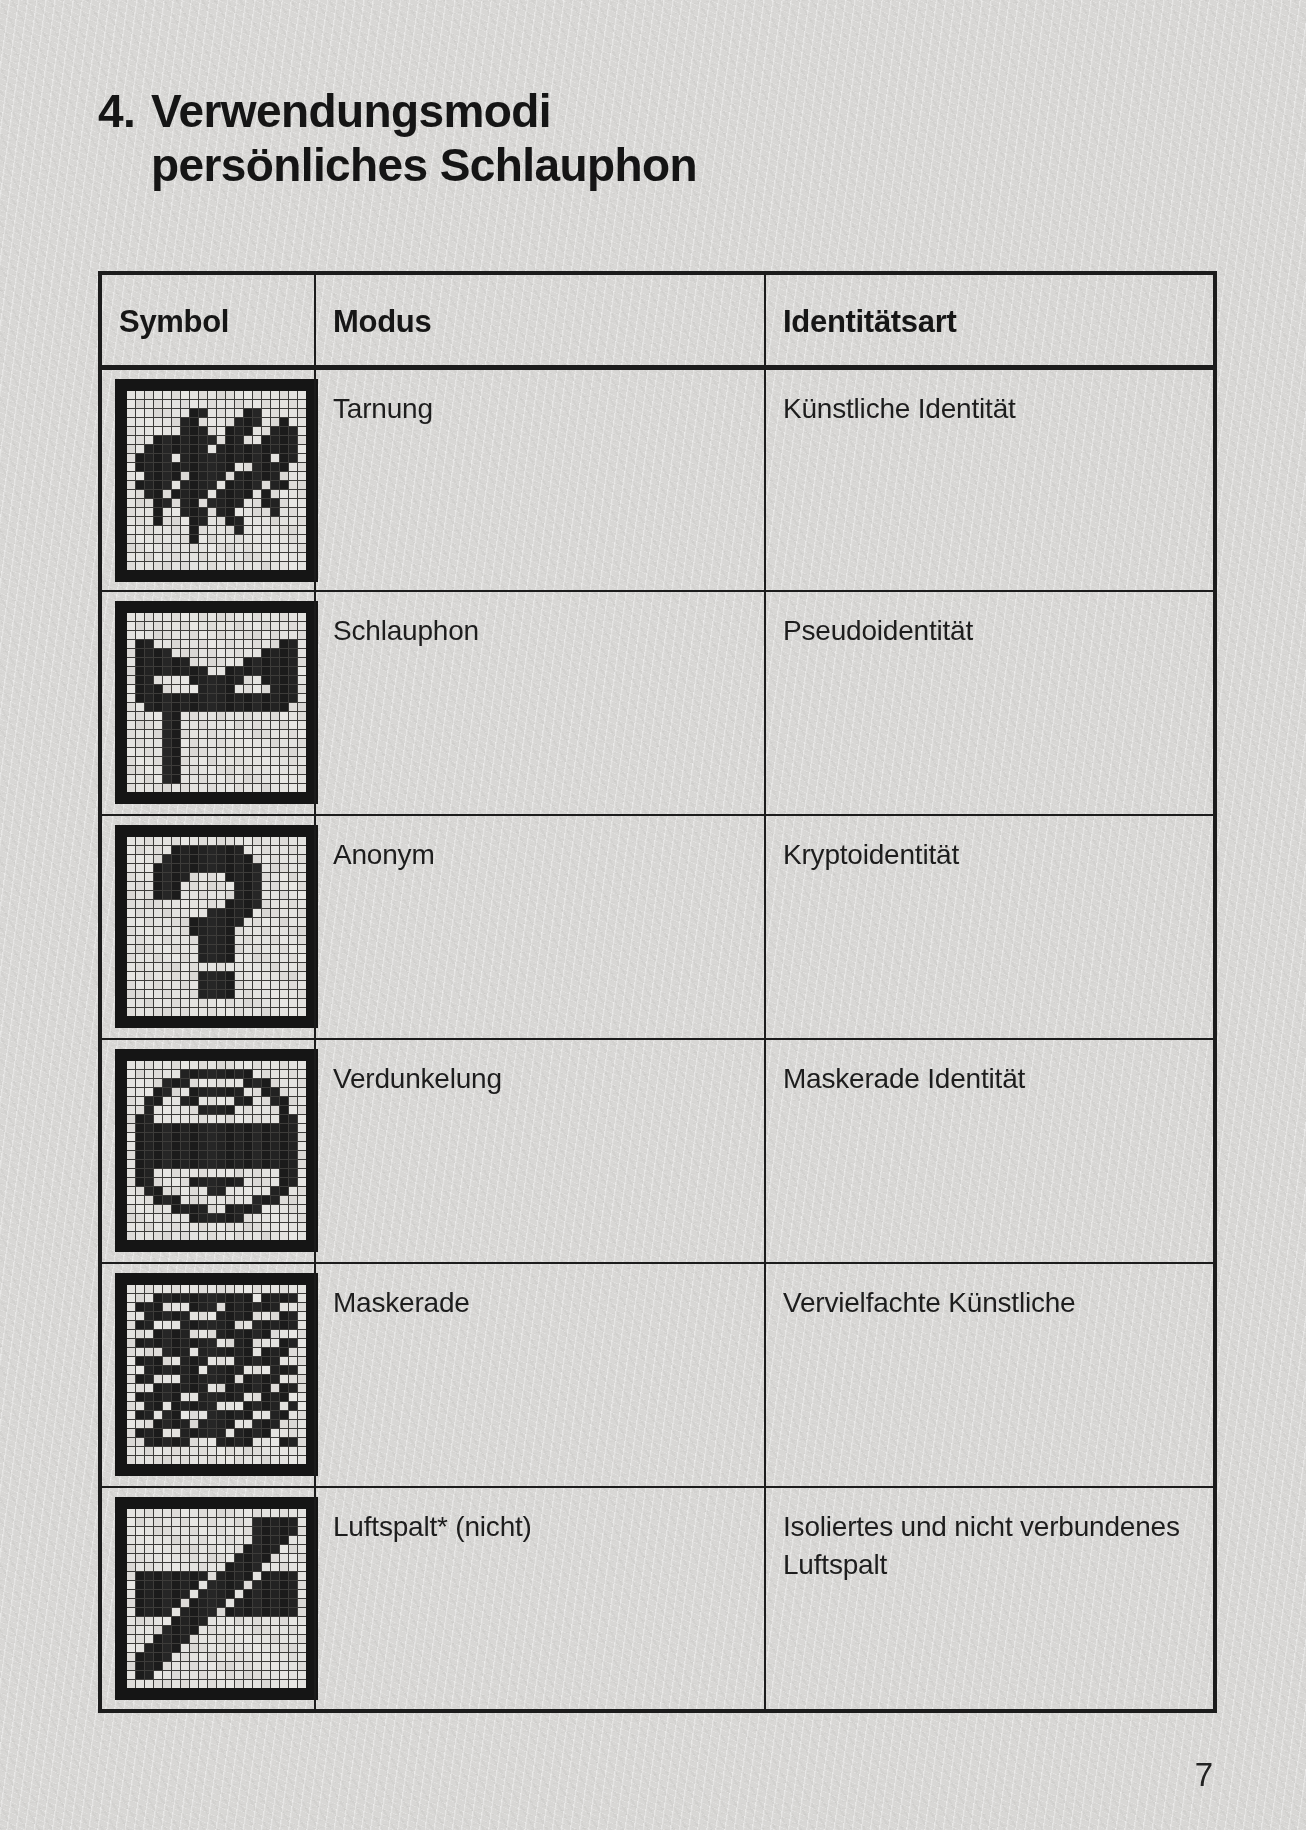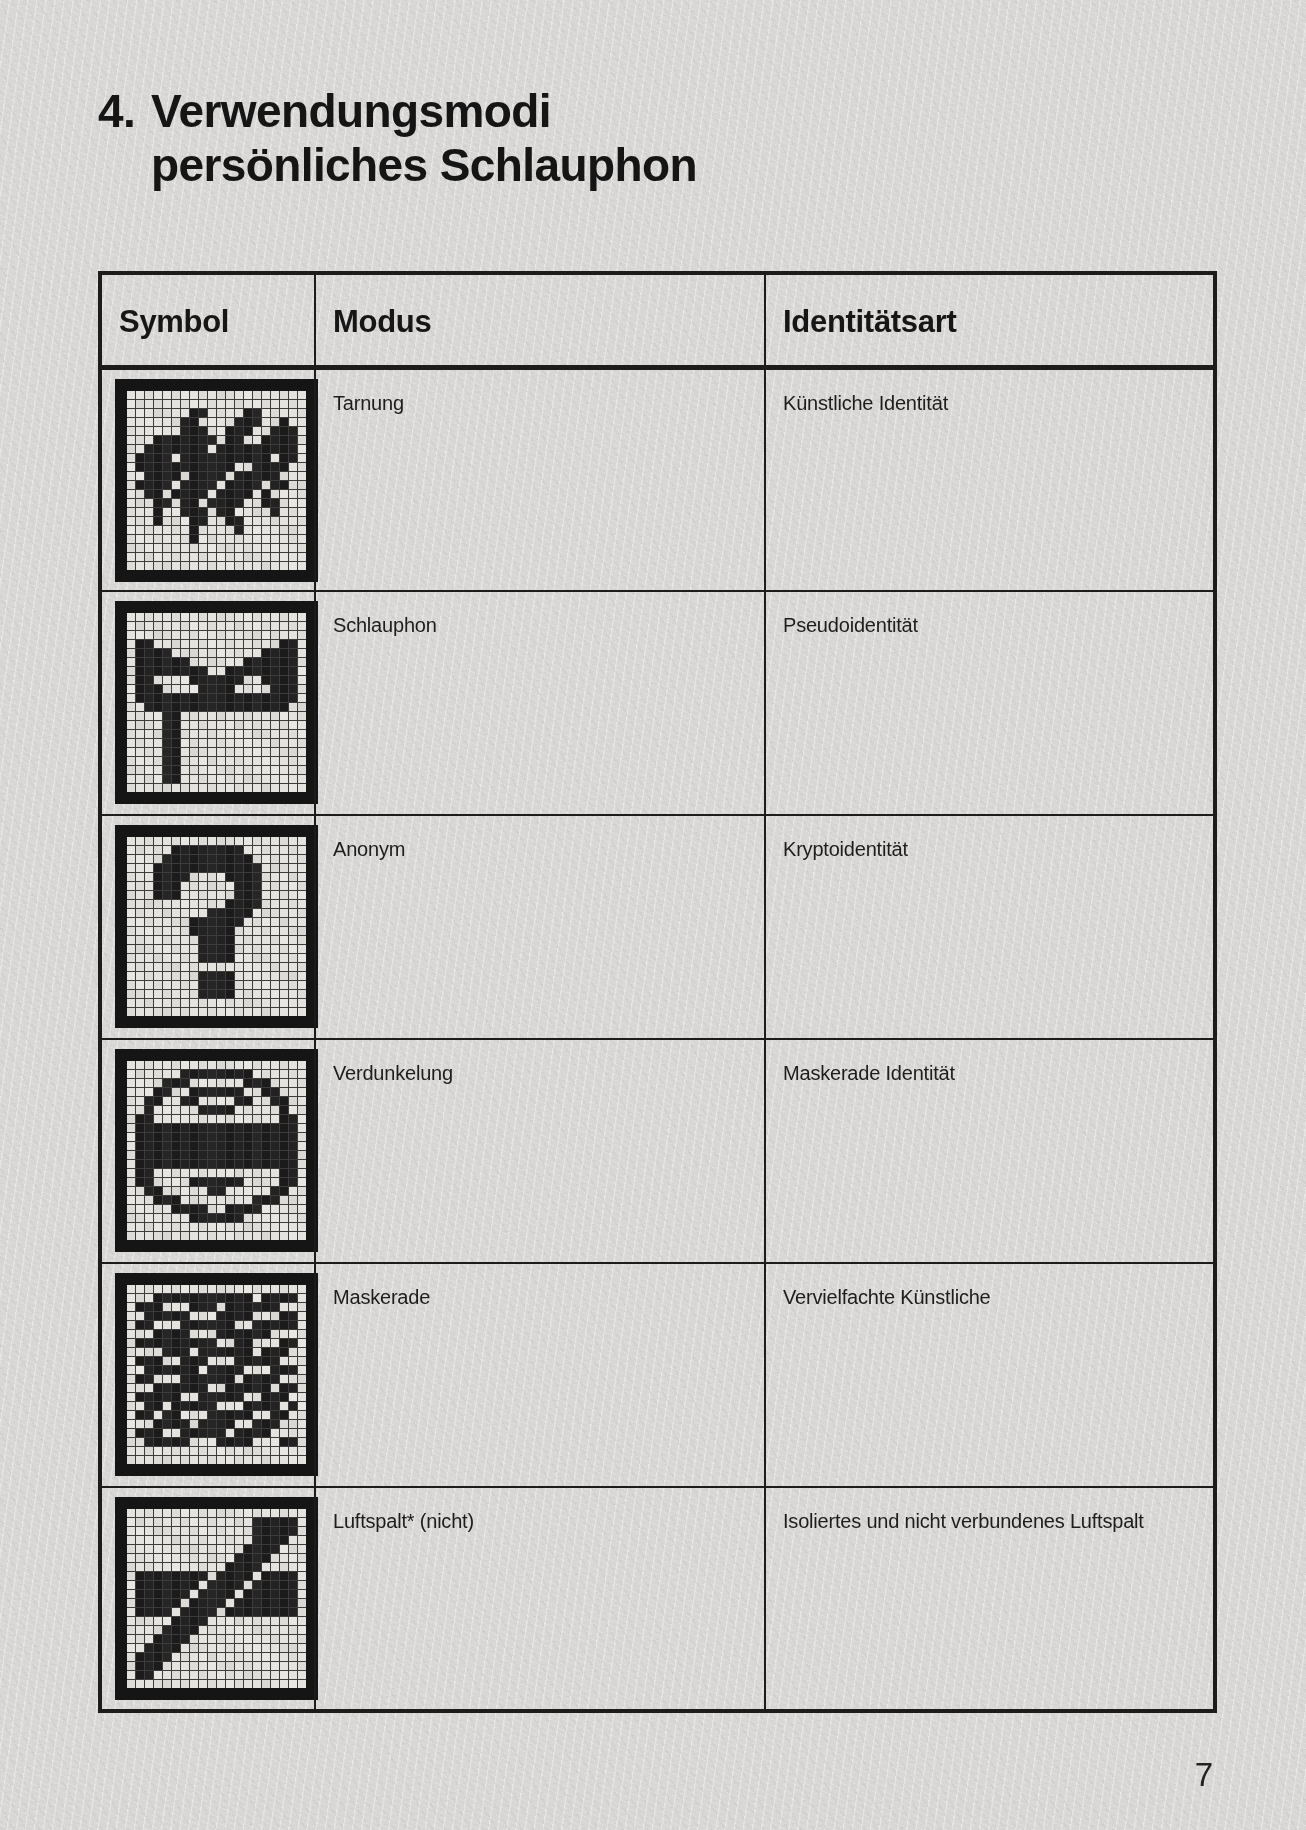--- a/index.html
+++ b/index.html
@@ -48,21 +48,21 @@
     vertical-align:middle;
     font-size:31px;
     font-weight:bold;
     letter-spacing:-0.3px;
     padding:4px 0 0 17px;
     color:#161616;
   }
   table.modes tbody tr{height:224px;}
   td.text-cell{
     vertical-align:top;
-    font-size:20px;
+    font-size:28px;
     line-height:1.34;
     padding:20px 22px 0 17px;
     color:#1d1d1d;
     letter-spacing:-0.2px;
   }
   td.sym-cell{
     vertical-align:top;
     padding:9px 0 0 13px;
   }
   .pixel-icon{

